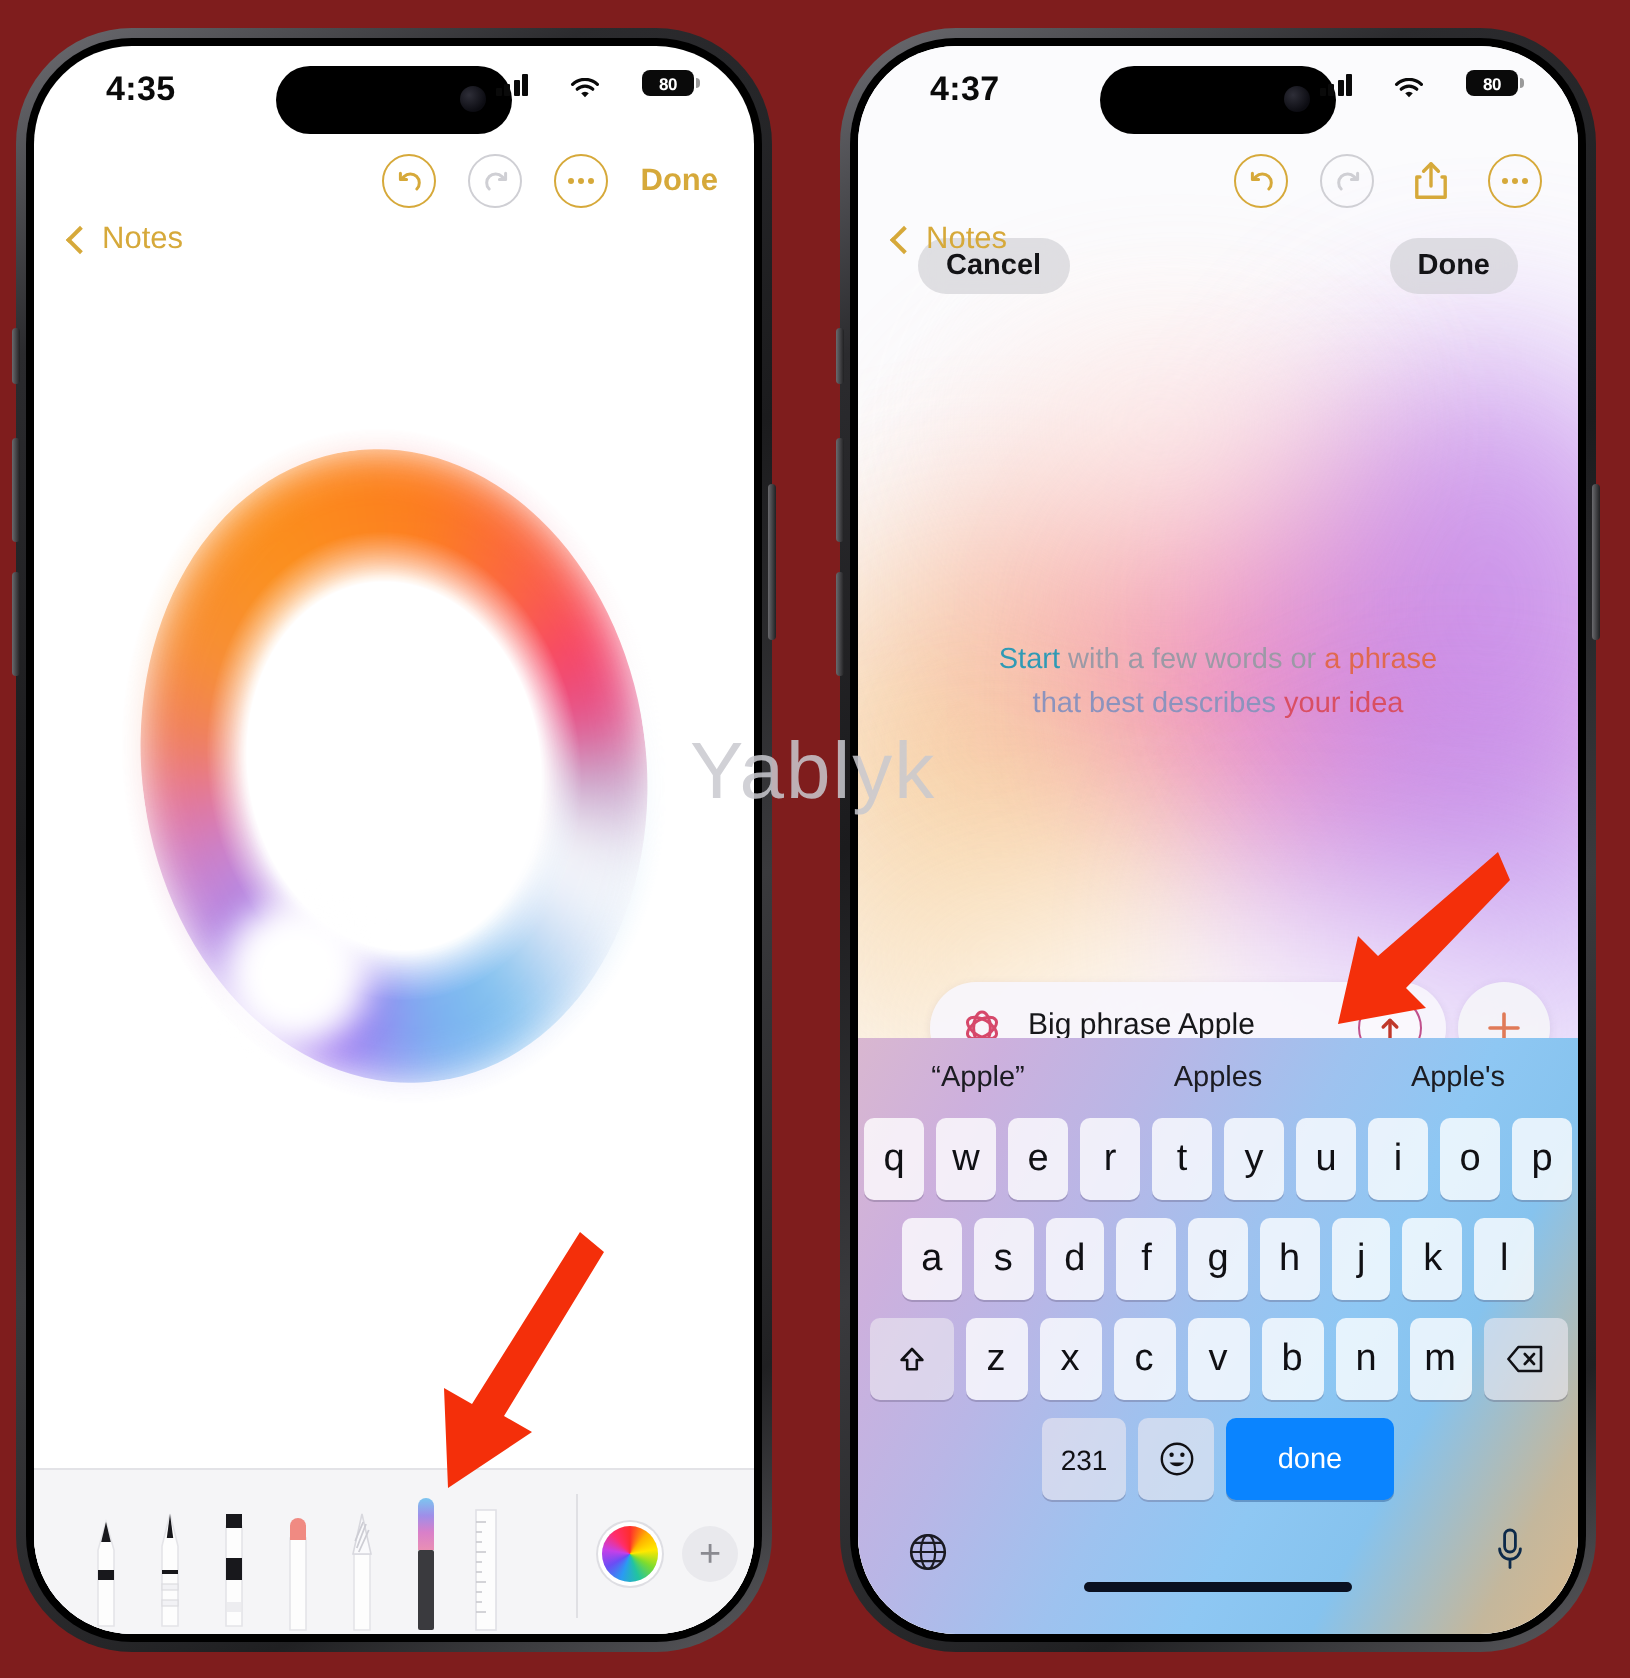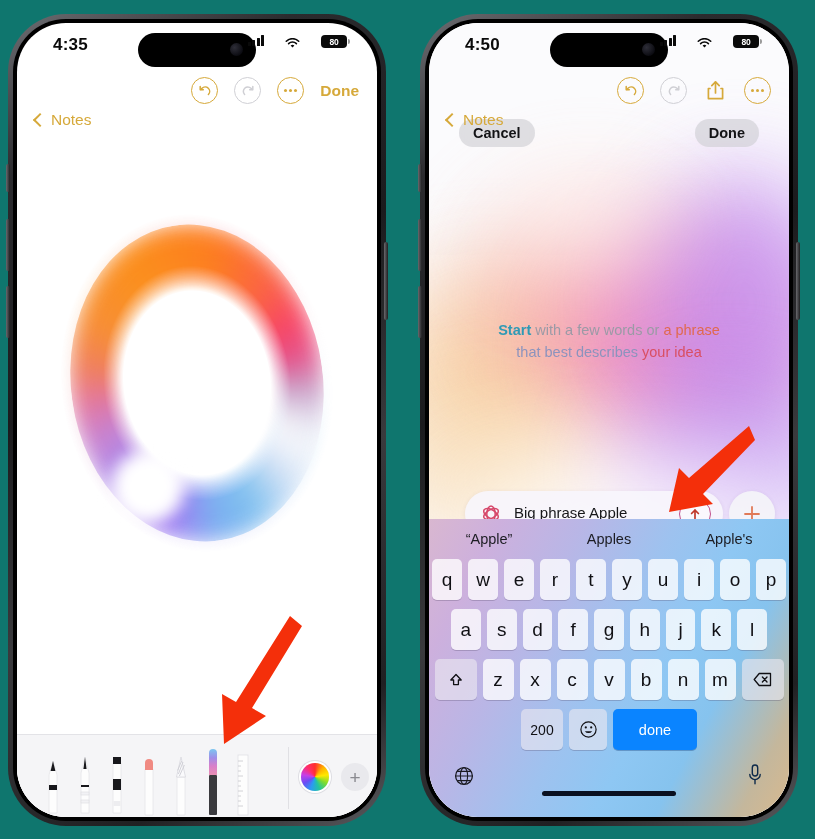--- a/index.html
+++ b/index.html
@@ -1,18 +1,18 @@
 <!DOCTYPE html>
 <html><head>
 <meta charset="utf-8">
 <style>
   html,body{margin:0;padding:0;background:#ffffff;}
   body{width:815px;height:839px;font-family:"Liberation Sans",sans-serif;overflow:hidden;position:relative;}
 
-  .stage{position:absolute;inset:0;width:815px;height:839px;background:#0f766e;}
+  .stage{position:absolute;inset:0;width:815px;height:839px;background:#7f1d1d;}
 
   
   .phone{position:absolute;top:14px;width:378px;height:812px;border-radius:58px;
          background:linear-gradient(150deg,#6e6e73 0%,#2b2b2e 16%,#1b1b1d 40%,#3a3a3d 62%,#202022 86%,#5a5a5e 100%);
          padding:5px;box-sizing:border-box;}
   .phone.left{left:8px;}
   .phone.right{left:420px;}
   .phone-inner{position:absolute;inset:5px;border-radius:53px;background:#000;padding:4px;box-sizing:border-box;}
   .screen{position:absolute;inset:4px;border-radius:49px;overflow:hidden;background:#fff;}
 
@@ -26,21 +26,21 @@
   .right .b-volup{left:-2px;top:205px;width:4px;height:52px;}
   .right .b-voldn{left:-2px;top:272px;width:4px;height:52px;}
   .right .b-power{right:-2px;top:228px;width:4px;height:78px;}
 
   
   .statusbar{position:absolute;top:0;left:0;right:0;height:48px;z-index:9;}
   .sb-time{position:absolute;left:36px;top:12px;font-size:17px;font-weight:bold;color:#0a0a0a;letter-spacing:.2px;}
   .dyn-island{position:absolute;left:50%;transform:translateX(-50%);top:10px;width:118px;height:34px;border-radius:17px;background:#000;}
   .dyn-cam{position:absolute;right:13px;top:10px;width:13px;height:13px;border-radius:50%;
            background:radial-gradient(circle at 35% 35%,#2e2e38 0%,#0c0c12 70%);}
-  .sb-right{position:absolute;right:30px;top:12px;display:flex;align-items:flex-start;gap:21px;}
+  .sb-right{position:absolute;right:30px;top:12px;display:flex;align-items:flex-end;gap:21px;}
   .sig{display:flex;align-items:flex-end;gap:1.5px;height:11px;}
   .sig i{display:block;width:3px;background:#0a0a0a;border-radius:.5px;}
   .sig i:nth-child(1){height:4px;}.sig i:nth-child(2){height:6px;}
   .sig i:nth-child(3){height:8.5px;}.sig i:nth-child(4){height:11px;}
   .wifi{width:15px;height:11px;position:relative;}
   .batt{position:relative;width:26px;height:13px;border-radius:4px;background:#0a0a0a;display:flex;align-items:center;justify-content:center;}
   .batt span{font-size:8.5px;font-weight:bold;color:#fff;letter-spacing:-.2px;}
   .batt:after{content:"";position:absolute;right:-3px;top:4px;width:2px;height:5px;border-radius:0 2px 2px 0;background:#9a9a9a;}
 
   
@@ -310,21 +310,21 @@
           <div class="blob" style="left:50px;top:170px;width:220px;height:210px;background:#f6a9a0;opacity:.8;"></div>
           <div class="blob" style="left:140px;top:210px;width:230px;height:230px;background:#f07fc0;opacity:.78;"></div>
           <div class="blob" style="left:215px;top:150px;width:200px;height:260px;background:#c08cf0;opacity:.75;"></div>
           <div class="blob" style="left:-30px;top:380px;width:200px;height:150px;background:#f8d9ad;opacity:.8;"></div>
           <div class="blob" style="left:190px;top:360px;width:220px;height:170px;background:#b68cf2;opacity:.7;"></div>
           <div class="blob" style="left:60px;top:120px;width:180px;height:140px;background:#ffffff;opacity:.6;"></div>
           <div class="blob" style="left:10px;top:430px;width:380px;height:120px;background:#ffffff;opacity:.75;"></div>
         </div>
 
         <div class="statusbar">
-          <div class="sb-time">4:50</div>
+          <div class="sb-time">4:37</div>
           <div class="dyn-island">
             <div class="dyn-cam"></div>
           </div>
           <div class="sb-right">
             <div class="sig">
                 <i></i>
                 <i></i>
                 <i></i>
                 <i></i>
               </div>
@@ -375,21 +375,21 @@
             </div>
           </div>
         </div>
 
         <div class="pg-top">
           <div class="pill cancel">Cancel</div>
           <div class="pill done">Done</div>
         </div>
 
         <div class="prompt">
-          <div id="p1"><span style="color: rgb(47, 154, 181); font-weight: bold;">Start</span><span style="color: rgb(155, 154, 166);"> with a few words or </span><span style="color: rgb(224, 105, 79);">a phrase</span></div>
+          <div id="p1"><span style="color: rgb(47, 154, 181);">Start</span><span style="color: rgb(155, 154, 166);"> with a few words or </span><span style="color: rgb(224, 105, 79);">a phrase</span></div>
           <div id="p2"><span style="color: rgb(140, 147, 189);">that best describes </span><span style="color: rgb(217, 79, 99);">your idea</span></div>
         </div>
 
         <div class="inputbar">
           <div class="pg-icon">
             <svg width="24" height="24" viewBox="0 0 24 24">
               <g fill="none" stroke="#d6486a" stroke-width="1.5">
                 <ellipse cx="12" cy="12" rx="4.2" ry="8" transform="rotate(0 12 12)"></ellipse>
                 <ellipse cx="12" cy="12" rx="4.2" ry="8" transform="rotate(60 12 12)"></ellipse>
                 <ellipse cx="12" cy="12" rx="4.2" ry="8" transform="rotate(120 12 12)"></ellipse>
@@ -457,21 +457,21 @@
                   <div class="key">m</div>
                 </div>
               <div class="key wide">
                 <svg width="20" height="15" viewBox="0 0 20 15">
                     <path d="M6.2 1.5h11.3v12H6.2L1.2 7.5z" fill="none" stroke="#101014" stroke-width="1.3" stroke-linejoin="round"></path>
                     <path d="M9.4 5 14 10M14 5l-4.6 5" stroke="#101014" stroke-width="1.3" stroke-linecap="round"></path>
                   </svg>
               </div>
             </div>
             <div class="krow">
-              <div class="key num">200</div>
+              <div class="key num">231</div>
               <div class="key emoji">
                 <svg width="19" height="19" viewBox="0 0 19 19">
                     <circle cx="9.5" cy="9.5" r="7.6" fill="none" stroke="#101014" stroke-width="1.2"></circle>
                     <circle cx="6.8" cy="7.4" r="1.1" fill="#101014"></circle>
                     <circle cx="12.2" cy="7.4" r="1.1" fill="#101014"></circle>
                     <path d="M5.8 11.2a4.6 4.6 0 0 0 7.4 0z" fill="#101014"></path>
                   </svg>
               </div>
               <div class="key done">done</div>
             </div>
@@ -492,20 +492,21 @@
                 </svg>
             </div>
             <div class="kb-home"></div>
           </div>
         </div>
 
       </div>
     </div>
   </div>
 
+  <div class="watermark">Yablyk</div>
 
   <div class="arrow" style="left:218px;top:612px;">
     <svg width="105" height="140" viewBox="0 0 105 140">
       <path d="M72 4 L84 14 L34 96 L48 104 L6 132 L4 82 L18 90 Z" fill="#f42f0a"></path>
     </svg>
   </div>
 
   <div class="arrow" style="left:657px;top:424px;">
     <svg width="100" height="95" viewBox="0 0 100 95">
       <path d="M92 2 L98 16 L46 70 L56 80 L12 88 L22 44 L32 54 Z" fill="#f42f0a"></path>

